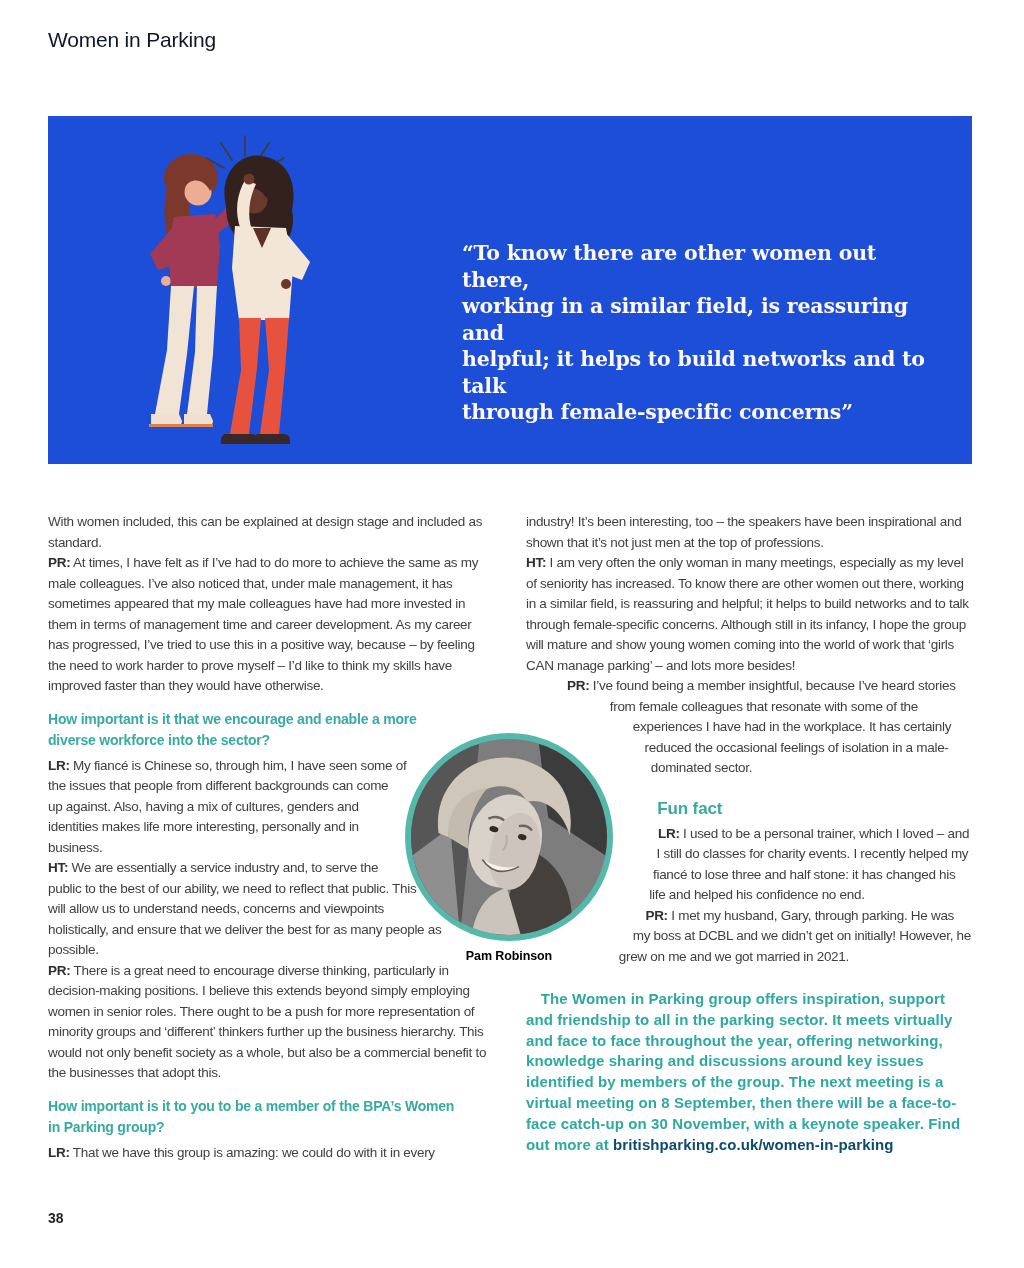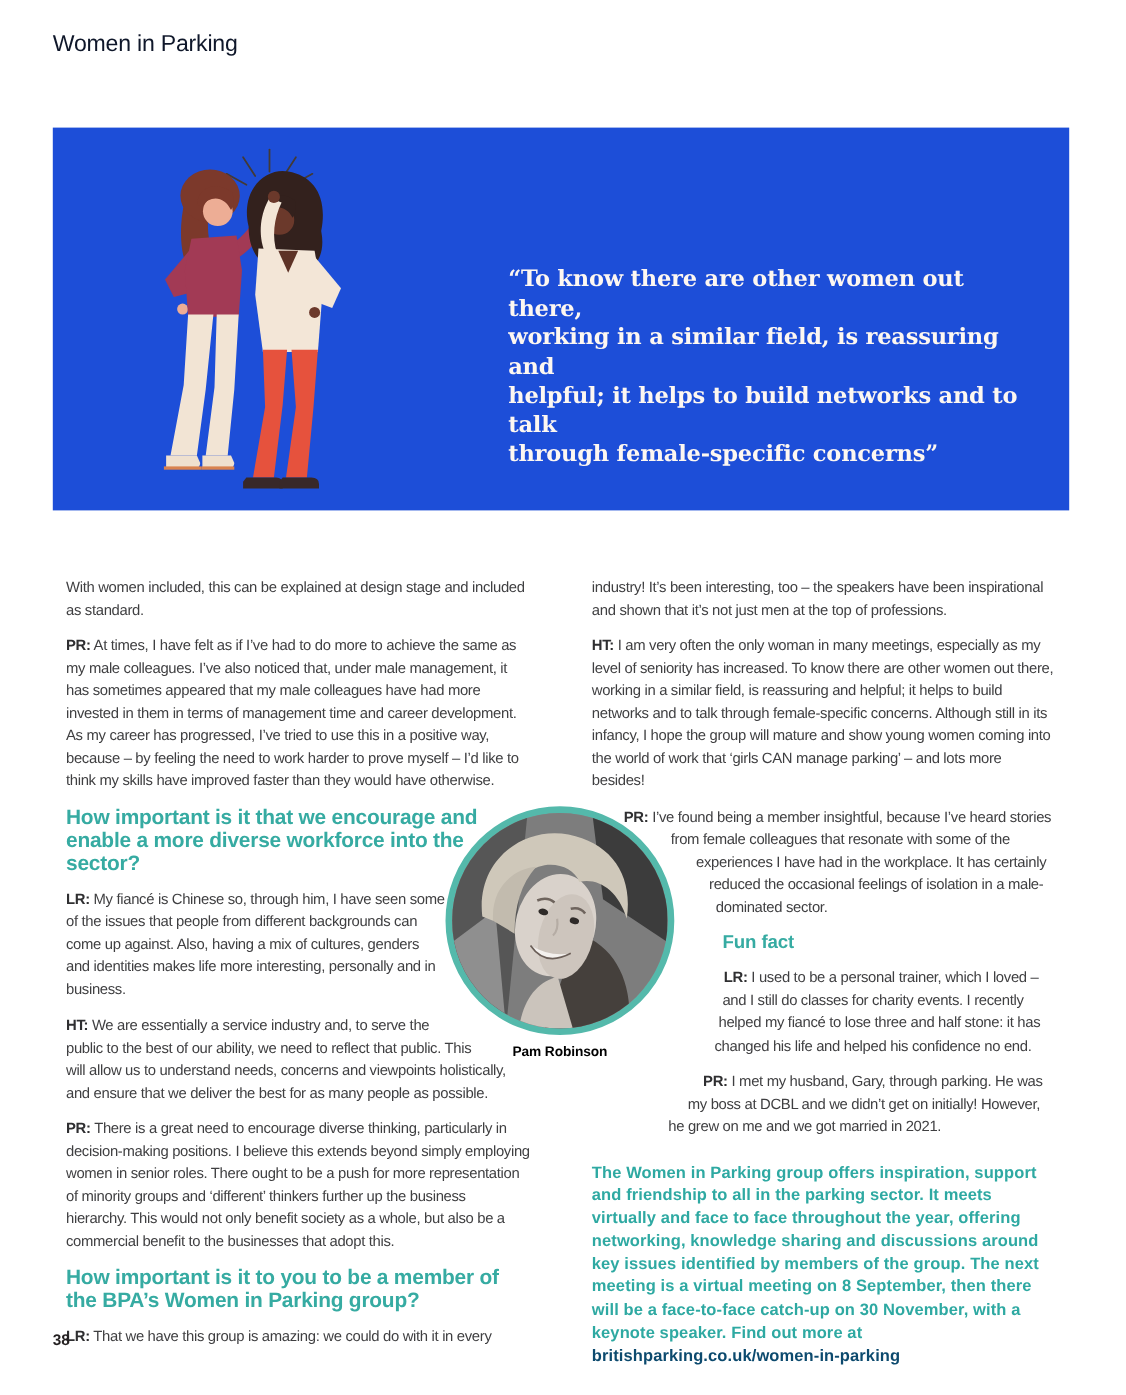--- a/index.html
+++ b/index.html
@@ -28,30 +28,30 @@
     color:#fdf7f1;white-space:pre-line;letter-spacing:-0.2px;
   }
 
   
   .col{
     position:absolute;top:512px;width:446px;
     font-size:13.5px;line-height:20.5px;color:#3f3f41;letter-spacing:-0.3px;
   }
   .col-left{left:48px;}
   .col-right{left:526px;}
-  .col p{margin:12px;}
+  .col p{margin:0;}
   .spk{font-weight:bold;color:#2f2f31;}
 
   h2.section{
-    color:#36aba2;font-size:19px;line-height:21px;font-weight:bold;
-    margin:12px 0 5px 12px;letter-spacing:-0.2px;max-width:412px;
+    color:#36aba2;font-size:14px;line-height:21px;font-weight:bold;
+    margin:12px 0 5px 0;letter-spacing:-0.2px;max-width:412px;
   }
   h3.funfact{
     color:#36aba2;font-size:17px;line-height:20px;font-weight:bold;
-    margin:4px 0 5px 0;letter-spacing:-0.1px;
+    margin:20px 0 5px 0;letter-spacing:-0.1px;
   }
   .outro{
     margin-top:22px !important;color:#2ea9a2;font-weight:bold;
     font-size:15px;line-height:20.8px;letter-spacing:0.1px;max-width:450px;
   }
   .outro .link{color:#0c4a6e;text-decoration:none;cursor:pointer;}
 
   
   .flow-spacer-left{
     float:right;width:140px;height:185px;

